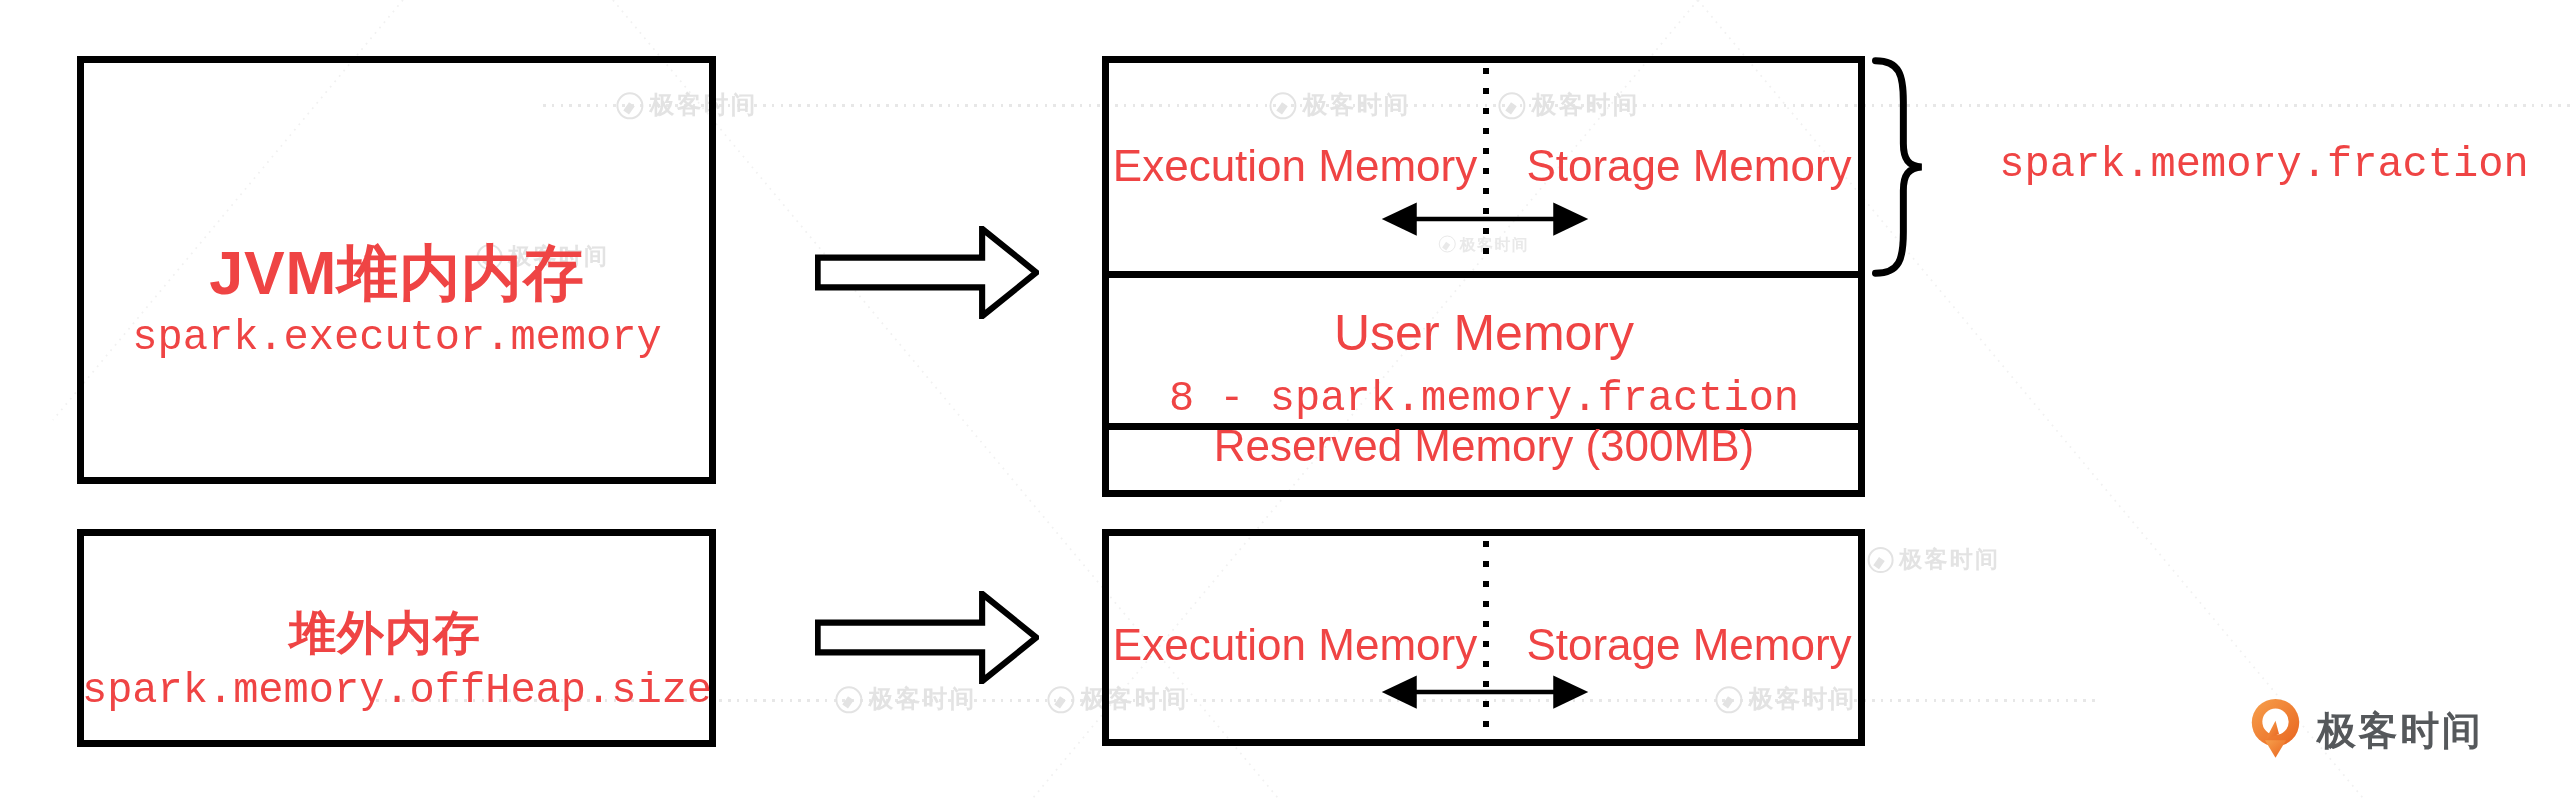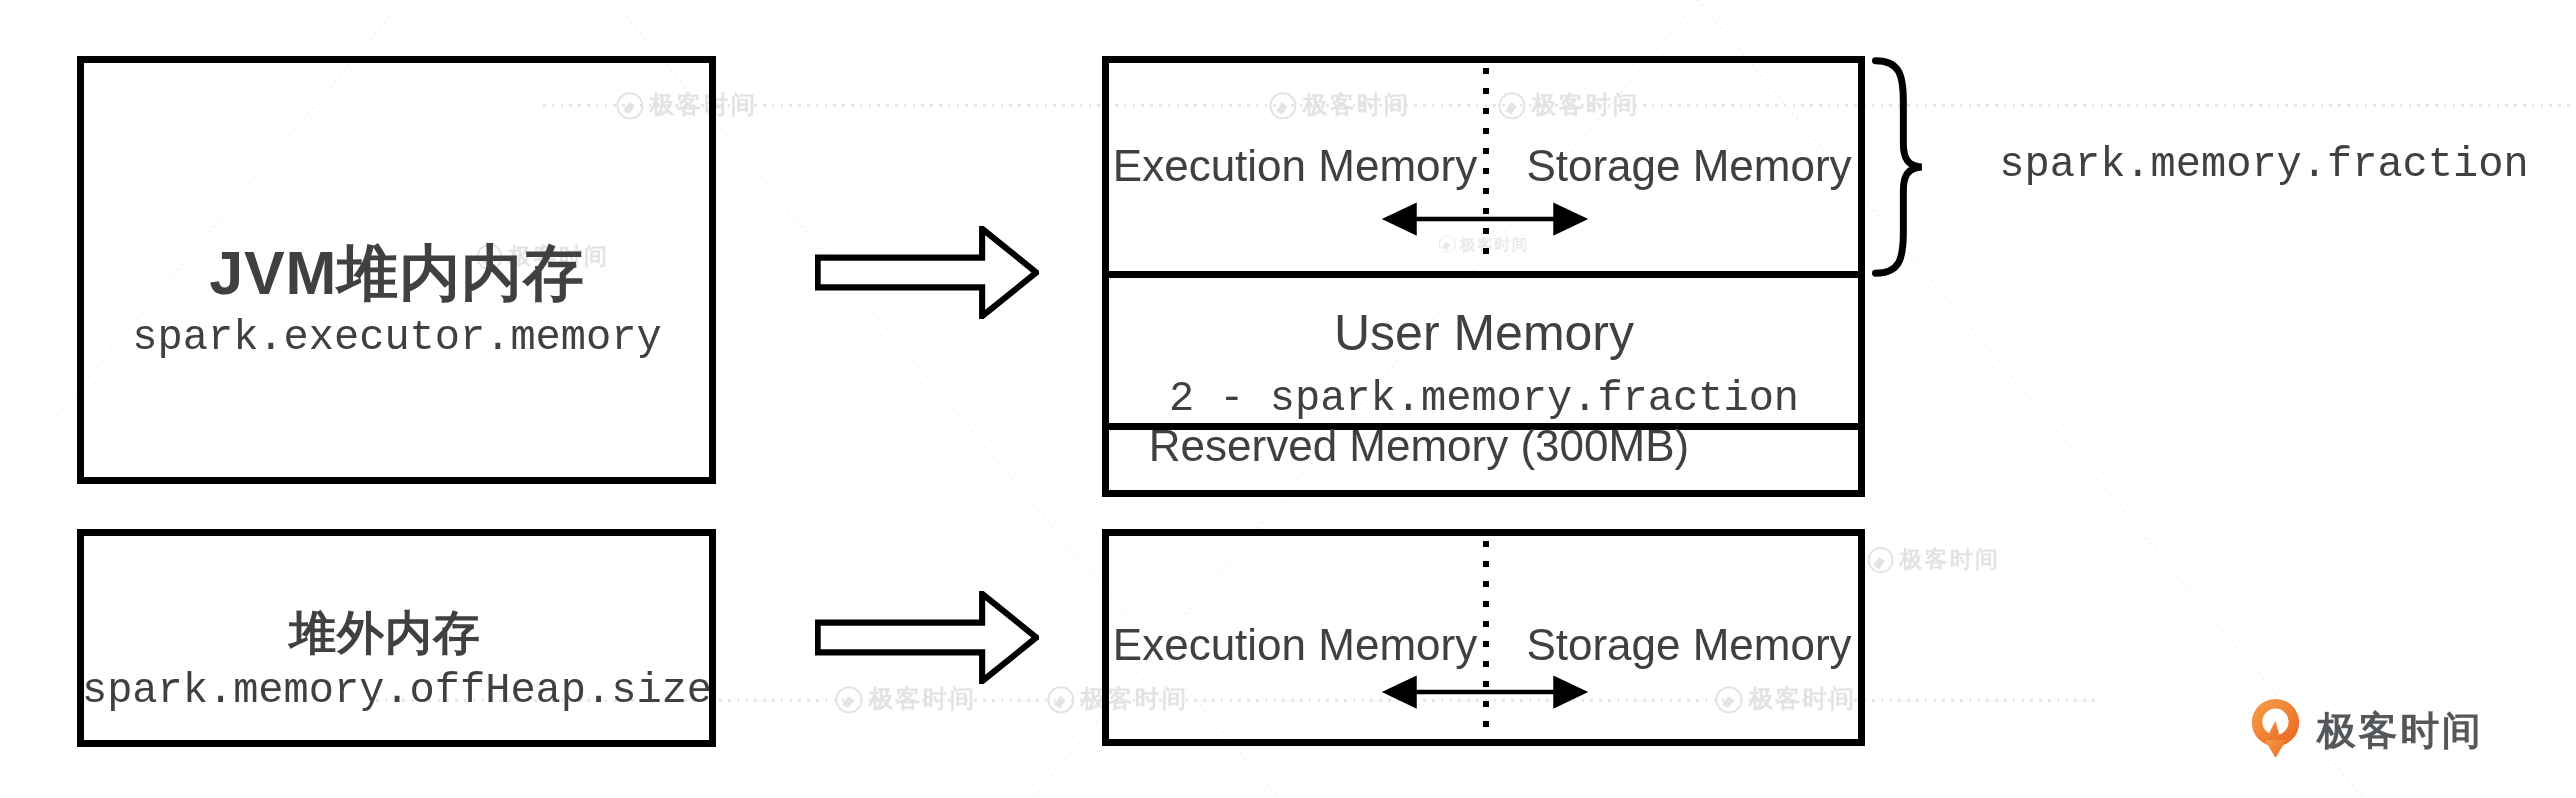--- a/index.html
+++ b/index.html
@@ -10,21 +10,21 @@
     -webkit-font-smoothing:antialiased;
   }
   .abs{position:absolute;}
   
   .box{
     position:absolute;border:7px solid #000;background:transparent;
     box-sizing:border-box;z-index:2;
   }
   .ctext{
     position:absolute;transform:translate(-50%,-50%);
-    white-space:nowrap;color:#404040;z-index:3;line-height:1;
+    white-space:nowrap;color:#ef4444;z-index:3;line-height:1;
   }
   .cjk-title{font-weight:700;letter-spacing:0.9px;}
   .mono{font-family:"Liberation Mono","DejaVu Sans Mono",monospace;font-weight:400;}
   .eng{font-weight:400;}
   .hline{position:absolute;background:#000;z-index:3;}
   .dotline{
     position:absolute;width:6.1px;z-index:3;
     background-image:repeating-linear-gradient(180deg,#000 0 6.1px,transparent 6.1px 20px);
   }
   svg{display:block;}
@@ -130,23 +130,23 @@
 <div class="dotline" style="left:1483px;top:68px;height:200px;"></div>
 <div class="ctext eng" style="left:1295px;top:166px;font-size:44px;">Execution Memory</div>
 <div class="ctext eng" style="left:1689px;top:166px;font-size:44px;">Storage Memory</div>
 <svg class="abs z3" style="left:1380px;top:197px;" width="210" height="44" viewBox="0 0 240 50">
   <line x1="30" y1="25" x2="210" y2="25" stroke="#000" stroke-width="5"></line>
   <path d="M2 25 L42 6 L42 44 Z" fill="#000"></path>
   <path d="M238 25 L198 6 L198 44 Z" fill="#000"></path>
 </svg>
 
 <div class="ctext eng" style="left:1484px;top:333px;font-size:50px;">User Memory</div>
-<div class="ctext mono" style="left:1484px;top:399px;font-size:42px;">2 - spark.memory.fraction</div>
+<div class="ctext mono" style="left:1484px;top:399px;font-size:42px;">8 - spark.memory.fraction</div>
 
-<div class="ctext eng" style="left:1419px;top:446px;font-size:44px;">Reserved Memory (300MB)</div>
+<div class="ctext eng" style="left:1484px;top:446px;font-size:44px;">Reserved Memory (300MB)</div>
 
 <svg class="abs z3" style="left:1872px;top:56px;" width="54" height="222" viewBox="0 0 62 254">
   <path d="M4 5 C32 5 36 22 36 52 L36 100 C36 118 42 126 57 127 C42 128 36 136 36 154 L36 202 C36 232 32 249 4 249" fill="none" stroke="#000" stroke-width="8" stroke-linecap="round"></path>
 </svg>
 <div class="ctext mono" style="left:2237px;top:165px;font-size:42px;margin-left:27px;">spark.memory.fraction</div>
 
 <div class="box" style="left:1102px;top:529px;width:763px;height:217px;"></div>
 <div class="dotline" style="left:1483px;top:541px;height:194px;"></div>
 <div class="ctext eng" style="left:1295px;top:645px;font-size:44px;">Execution Memory</div>
 <div class="ctext eng" style="left:1689px;top:645px;font-size:44px;">Storage Memory</div>

